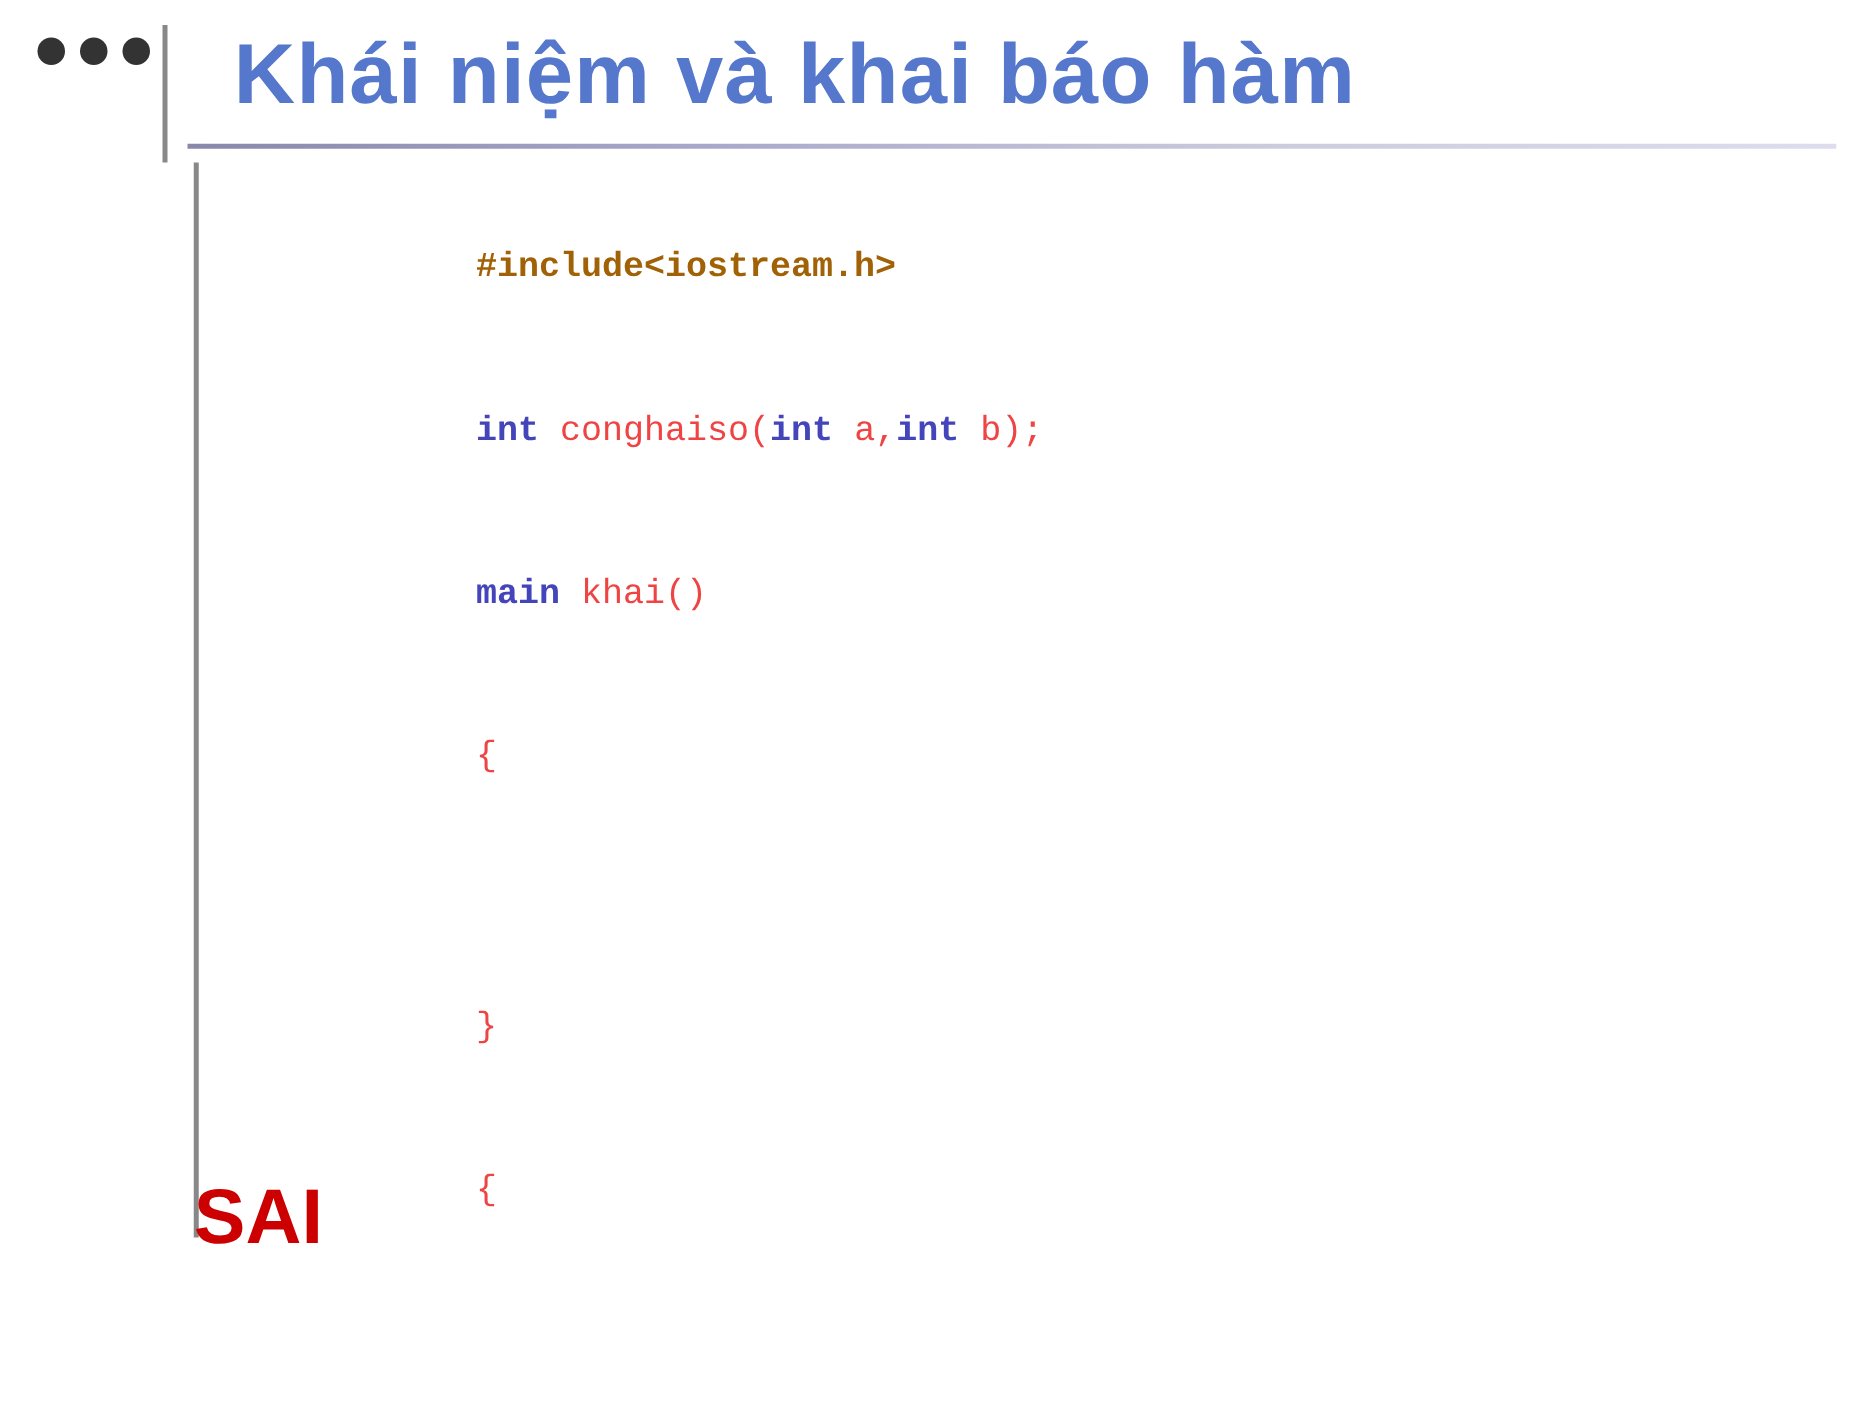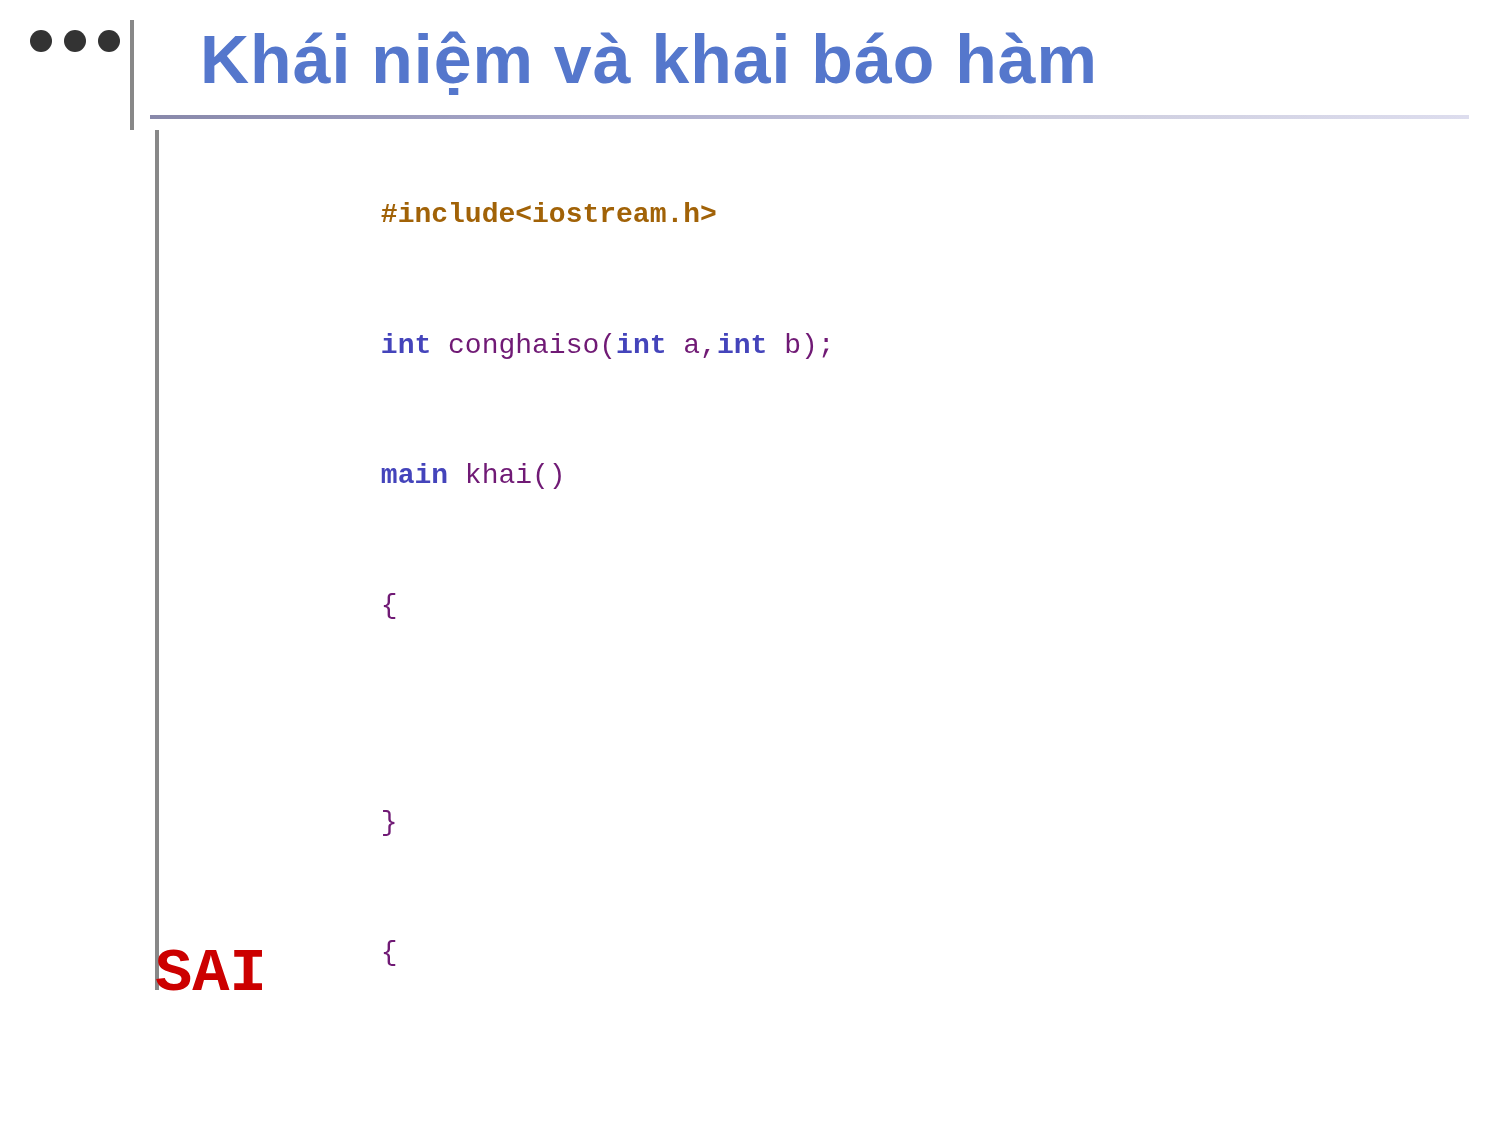--- a/index.html
+++ b/index.html
@@ -63,21 +63,21 @@
       left: 150px;
       right: 30px;
       height: 4px;
       background: linear-gradient(to right, #8888aa, #aaaacc, #ccccdd, #ddddee);
     }
 
     
     .title {
       position: absolute;
       top: 20px;
-      left: 200px;
+      left: 187px;
       right: 30px;
       font-size: 68px;
       font-weight: bold;
       color: #5577cc;
       letter-spacing: 1px;
     }
 
     
     .code-block {
       position: absolute;
@@ -97,33 +97,33 @@
       color: #4444bb;
       font-weight: bold;
     }
 
     .kw-green {
       color: #a16207;
       font-weight: bold;
     }
 
     .text-black {
-      color: #701a75;
+      color: #ef4444;
       font-family: Liberation Mono, monospace;
     }
 
     
     .sai-label {
       position: absolute;
       bottom: 115px;
       left: 155px;
       font-size: 62px;
       font-weight: bold;
       color: #cc0000;
-      font-family: Liberation Mono, monospace;
+      font-family: Liberation Sans, sans-serif;
     }
 
     
     .left-code-bar {
       position: absolute;
       top: 130px;
       left: 155px;
       width: 4px;
       height: 860px;
       background: #888888;

